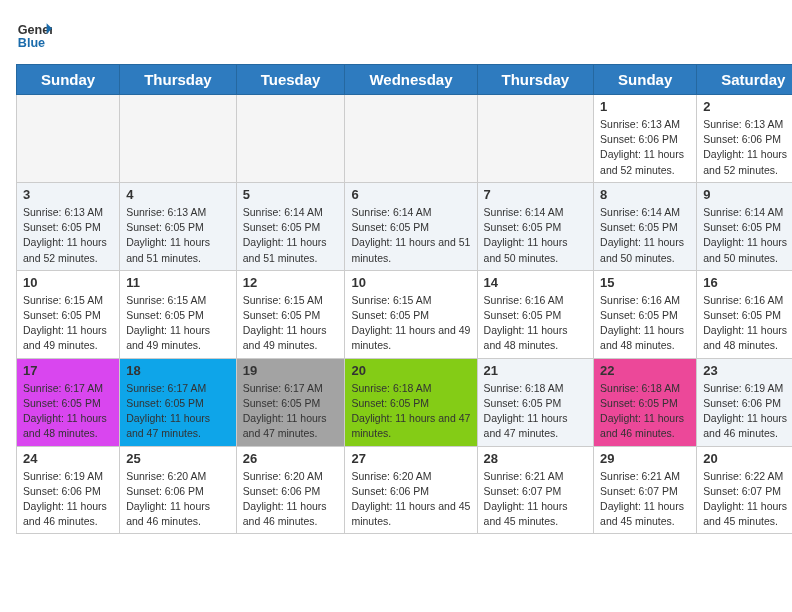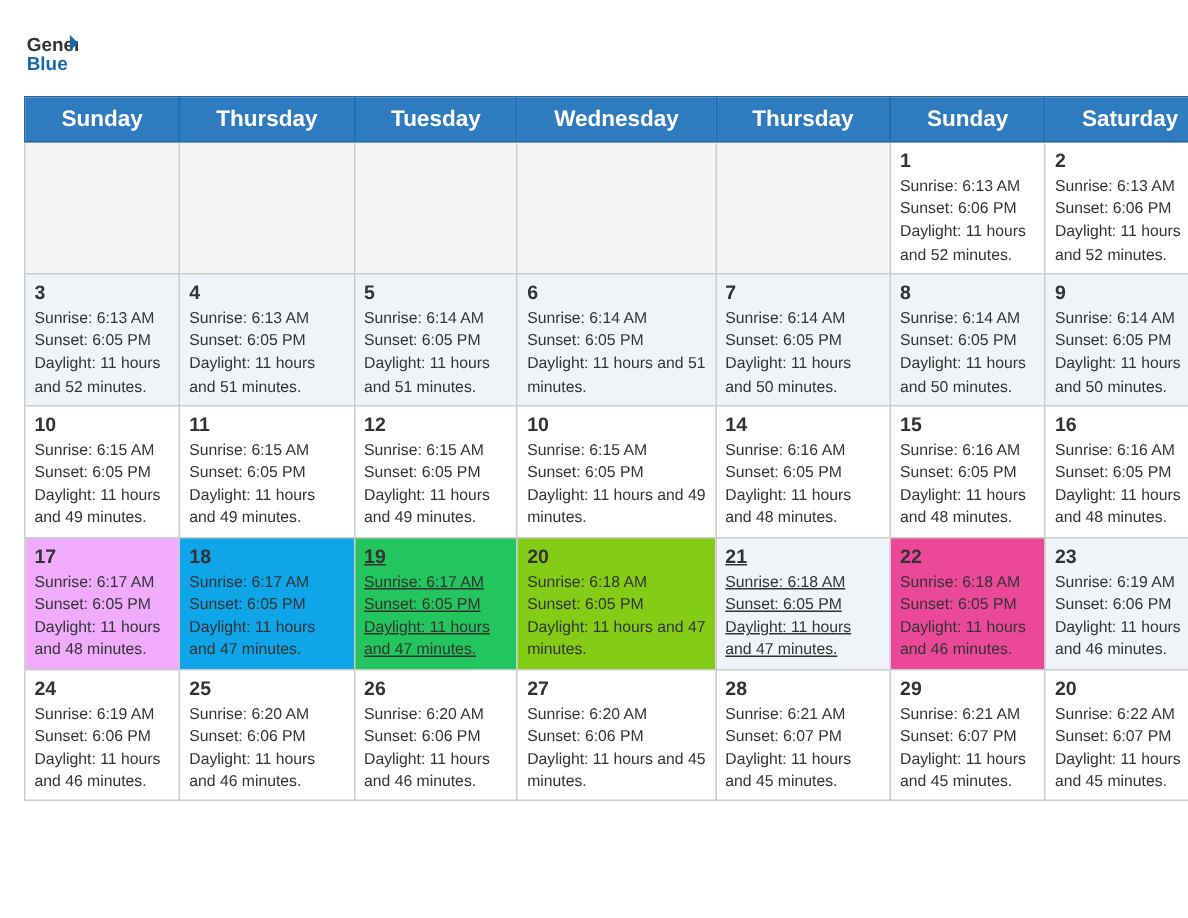--- a/index.html
+++ b/index.html
@@ -178,37 +178,37 @@
         <td>
           <span class="day-num">15</span>
 <div class="day-info">Sunrise: 6:16 AM<br>Sunset: 6:05 PM<br>Daylight: 11 hours and 48 minutes.</div>
         </td>
         <td>
           <span class="day-num">16</span>
 <div class="day-info">Sunrise: 6:16 AM<br>Sunset: 6:05 PM<br>Daylight: 11 hours and 48 minutes.</div>
         </td>
       </tr>
       <tr>
-        <td style="background: #f0abfc; margin-top: 36px;">
+        <td style="background: #d946ef; margin-top: 36px;">
           <span class="day-num">17</span>
 <div class="day-info">Sunrise: 6:17 AM<br>Sunset: 6:05 PM<br>Daylight: 11 hours and 48 minutes.</div>
         </td>
         <td style="background: #0ea5e9;">
           <span class="day-num">18</span>
 <div class="day-info">Sunrise: 6:17 AM<br>Sunset: 6:05 PM<br>Daylight: 11 hours and 47 minutes.</div>
         </td>
-        <td style="background: #22c55e; text-decoration: underline;">
+        <td style="background: #a3a3a3;">
           <span class="day-num">19</span>
 <div class="day-info">Sunrise: 6:17 AM<br>Sunset: 6:05 PM<br>Daylight: 11 hours and 47 minutes.</div>
         </td>
         <td style="background: #84cc16;">
           <span class="day-num">20</span>
 <div class="day-info">Sunrise: 6:18 AM<br>Sunset: 6:05 PM<br>Daylight: 11 hours and 47 minutes.</div>
         </td>
-        <td style="background: rgb(240, 244, 248); text-decoration: underline;">
+        <td style="background: rgb(240, 244, 248);">
           <span class="day-num">21</span>
 <div class="day-info">Sunrise: 6:18 AM<br>Sunset: 6:05 PM<br>Daylight: 11 hours and 47 minutes.</div>
         </td>
         <td style="background: #ec4899;">
           <span class="day-num">22</span>
 <div class="day-info">Sunrise: 6:18 AM<br>Sunset: 6:05 PM<br>Daylight: 11 hours and 46 minutes.</div>
         </td>
         <td style="background: rgb(240, 244, 248);">
           <span class="day-num">23</span>
 <div class="day-info">Sunrise: 6:19 AM<br>Sunset: 6:06 PM<br>Daylight: 11 hours and 46 minutes.</div>

